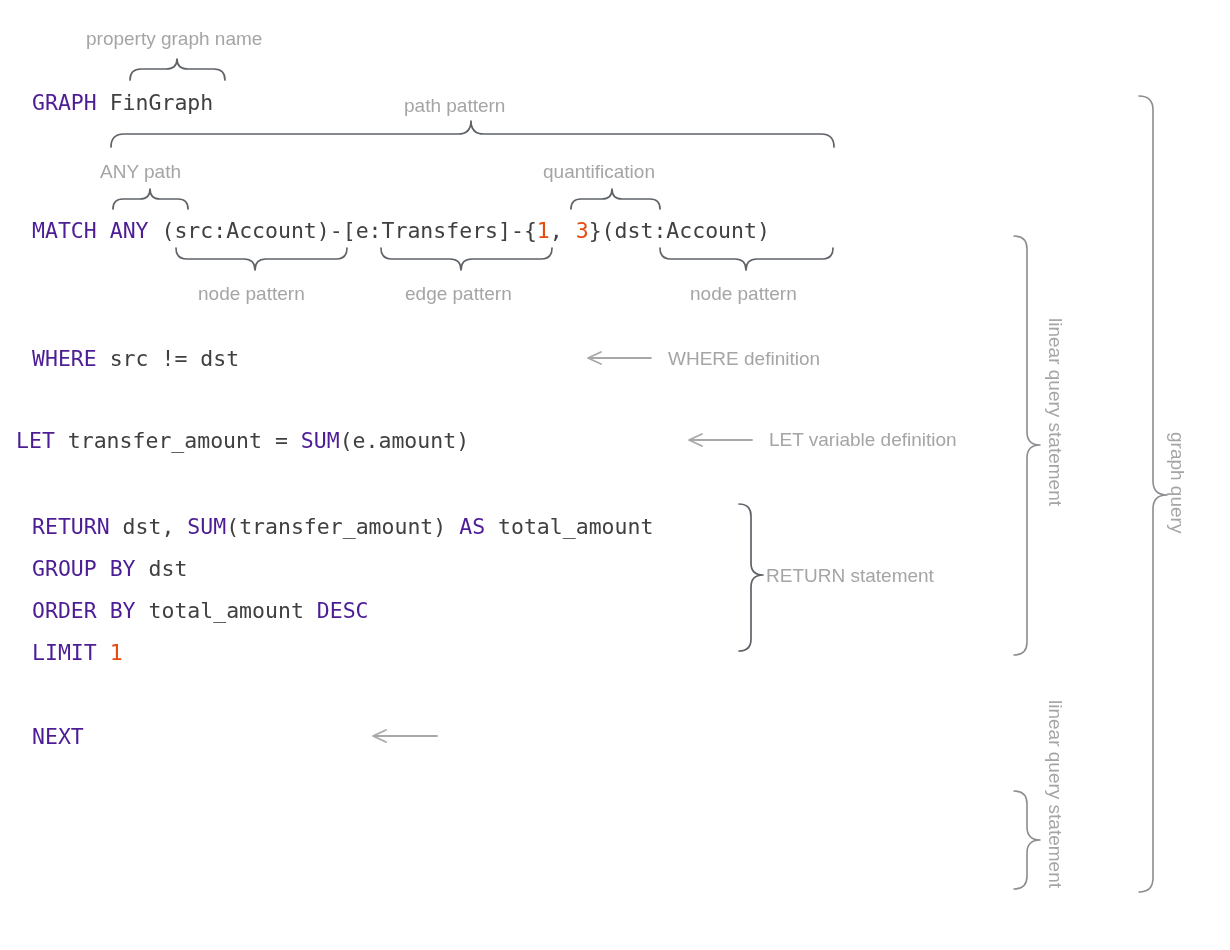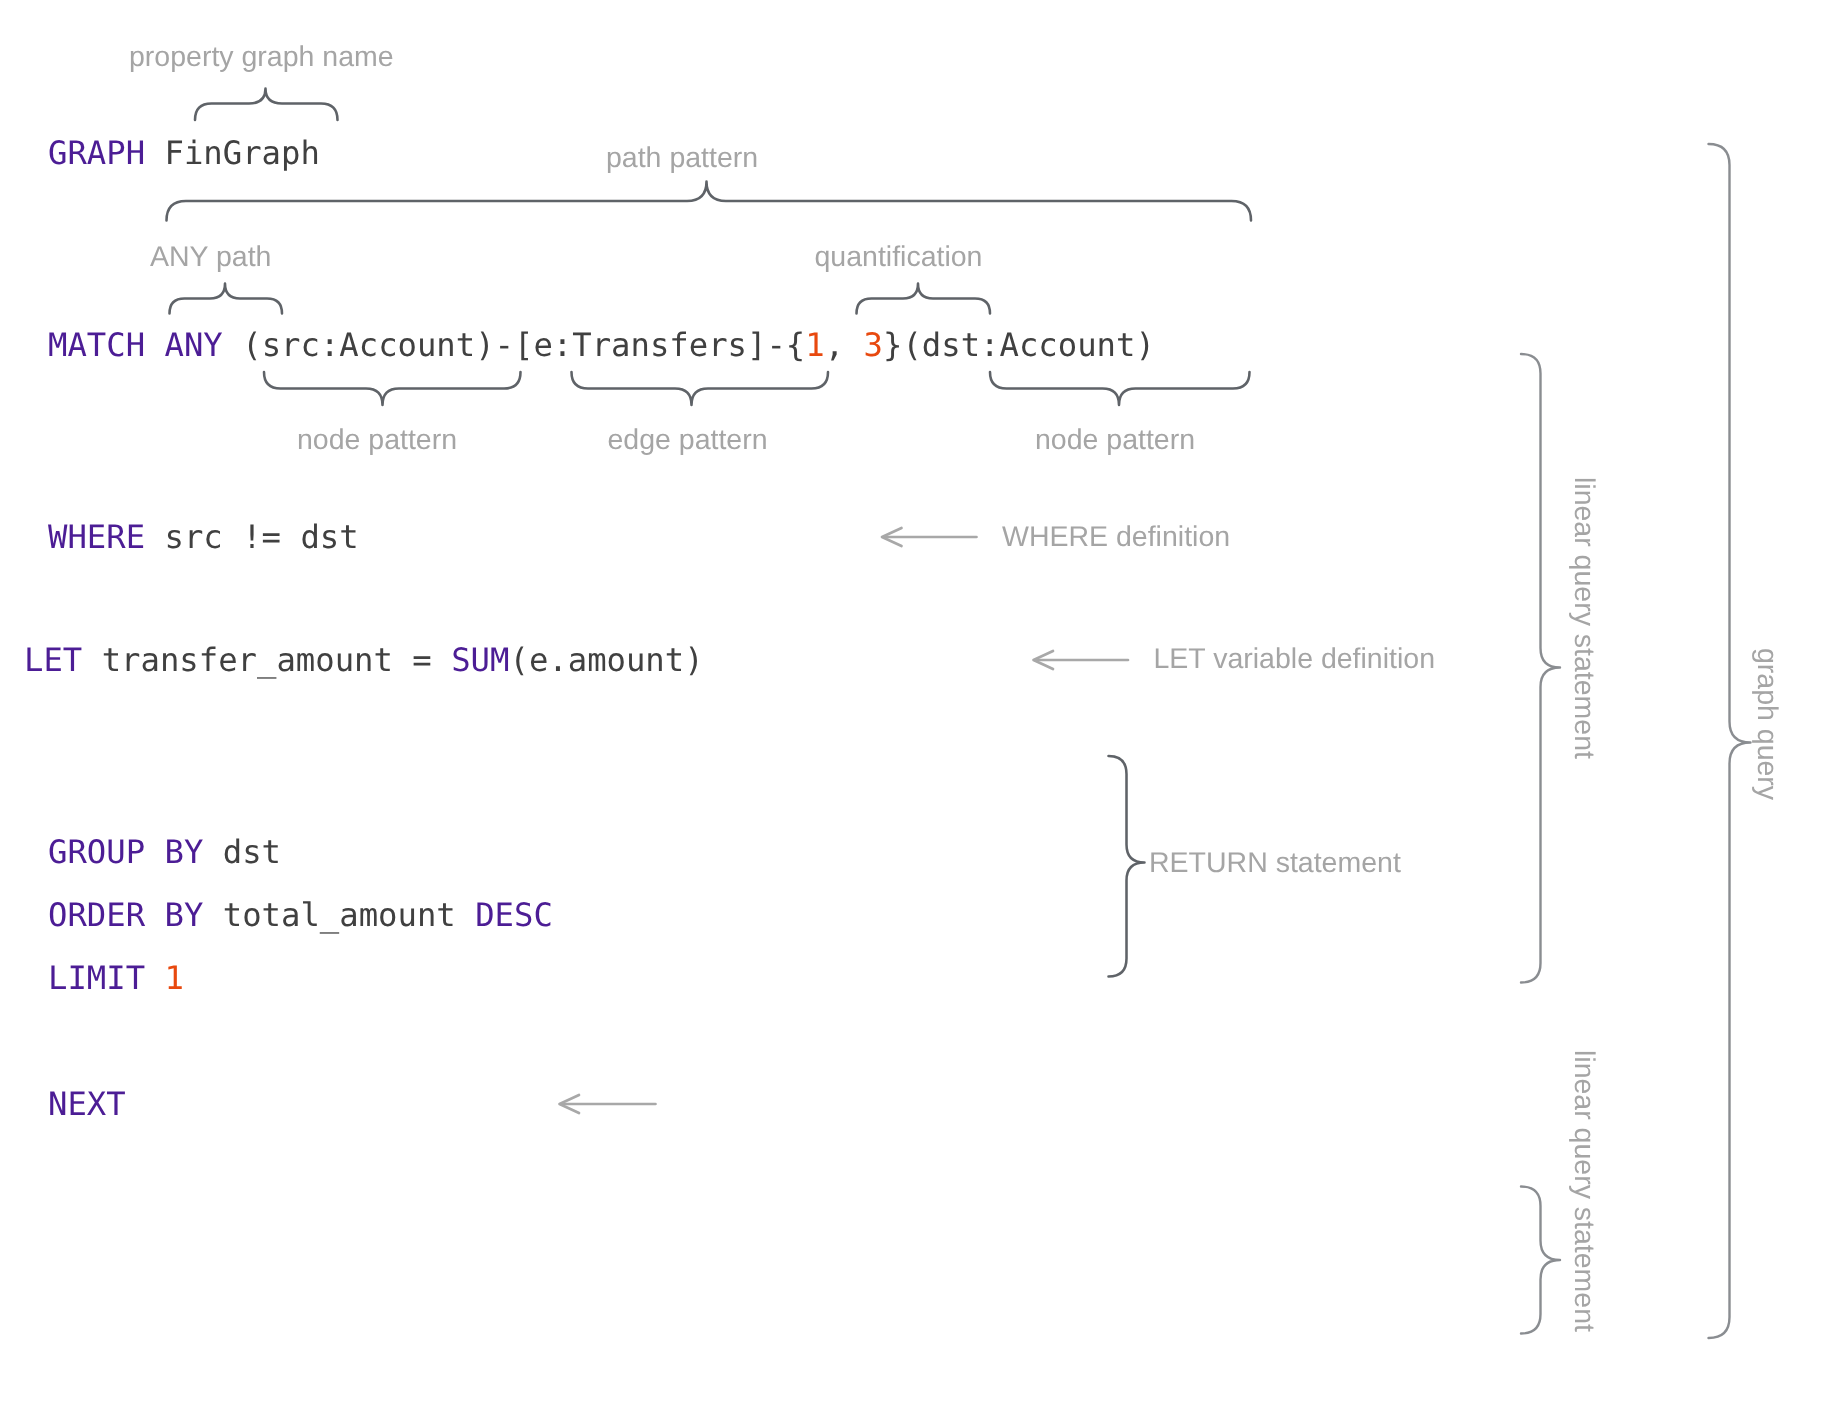--- a/index.html
+++ b/index.html
@@ -92,20 +92,21 @@
   </svg>
 
   <div class="code" style="left:32px; top:90px;"><span class="kw">GRAPH</span><span class="pl"> FinGraph</span></div>
 
   <div class="code" style="left:32px; top:218px;"><span class="kw">MATCH</span><span class="pl"> </span><span class="kw">ANY</span><span class="pl"> (src:Account)-[e:Transfers]-{</span><span class="num">1</span><span class="pl">, </span><span class="num">3</span><span class="pl">}(dst:Account)</span></div>
 
   <div class="code" style="left:32px; top:346px;"><span class="kw">WHERE</span><span class="pl"> src != dst</span></div>
 
   <div class="code" style="left:16px; top:428px;"><span class="kw">LET</span><span class="pl"> transfer_amount = </span><span class="kw">SUM</span><span class="pl">(e.amount)</span></div>
 
+  <div class="code" style="left:32px; top:514px;"><span class="kw">RETURN</span><span class="pl"> dst, </span><span class="kw">SUM</span><span class="pl">(transfer_amount) </span><span class="kw">AS</span><span class="pl"> total_amount</span></div>
 
   <div class="code" style="left:32px; top:556px;"><span class="kw">GROUP BY</span><span class="pl"> dst</span></div>
 
   <div class="code" style="left:32px; top:598px;"><span class="kw">ORDER BY</span><span class="pl"> total_amount </span><span class="kw">DESC</span></div>
 
   <div class="code" style="left:32px; top:640px;"><span class="kw">LIMIT</span><span class="pl"> </span><span class="num">1</span></div>
 
   <div class="code" style="left:32px; top:724px;"><span class="kw">NEXT</span></div>
 
 

